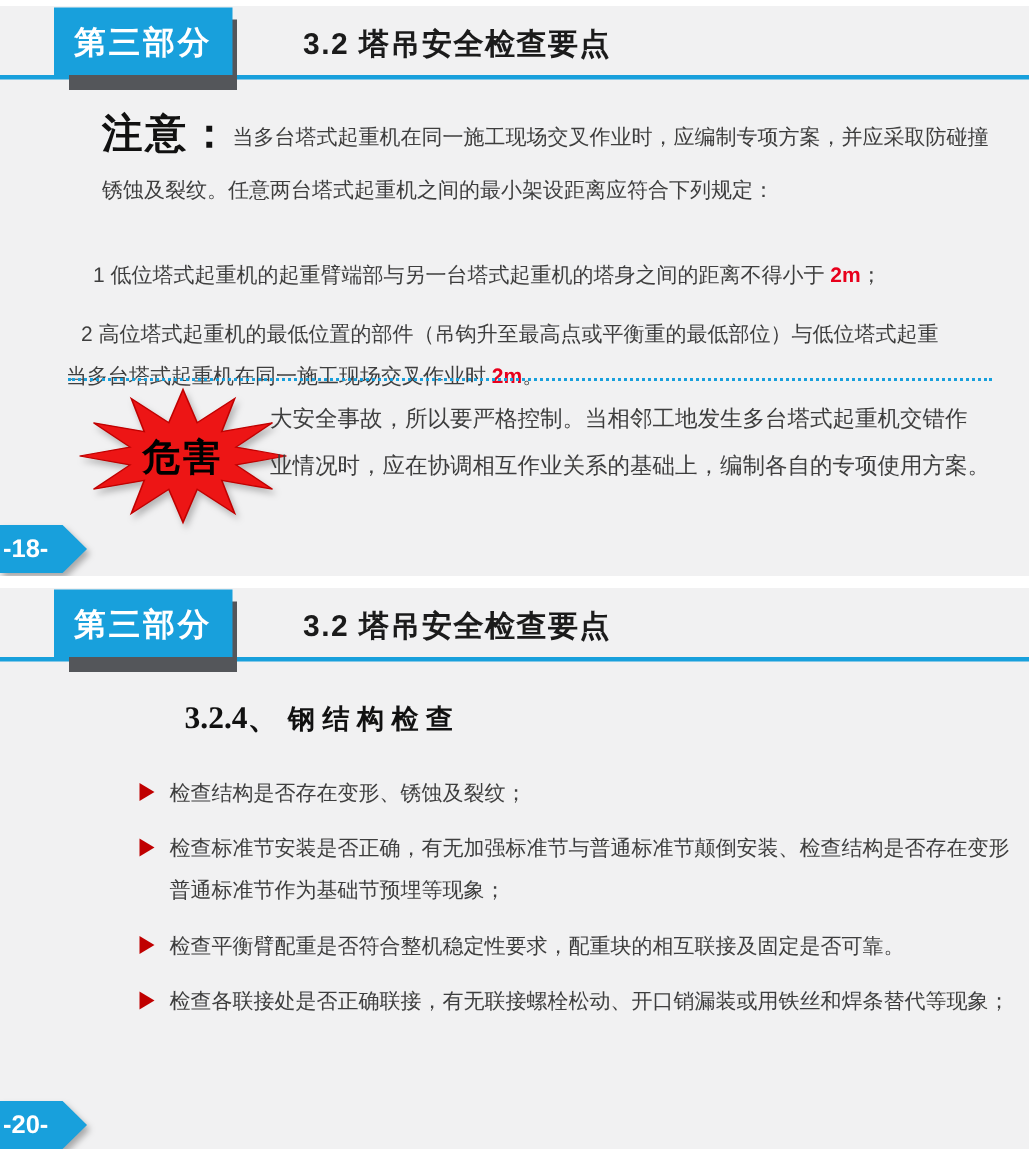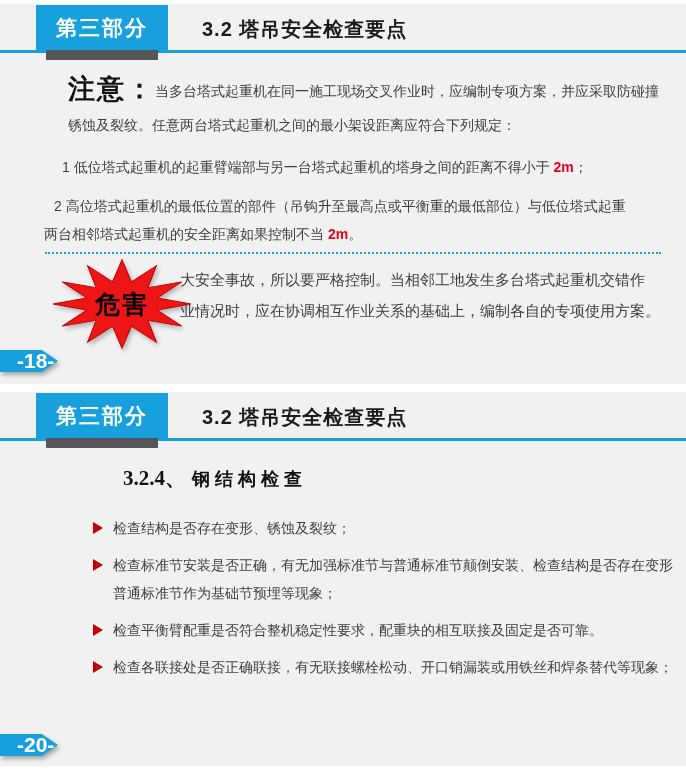--- a/index.html
+++ b/index.html
@@ -23,57 +23,57 @@
     background:var(--slidebg);
     overflow:hidden;
   }
   #slide1{top:4px;height:380px;}
   #slide2{top:392px;height:374px;}
 
   
   .hline{position:absolute;left:0;top:46px;width:100%;height:3px;background:var(--blue);}
   .tab-shadow{position:absolute;left:46px;top:9px;width:112px;height:47px;background:var(--shadow);}
   .tab{
-    position:absolute;left:36px;top:1px;width:132px;height:45px;
+    position:absolute;left:36px;top:1px;width:119px;height:45px;
     background:var(--blue);color:#fff;font-weight:bold;font-size:21px;
     display:flex;align-items:center;justify-content:center;letter-spacing:2px;
   }
   .htitle{
     position:absolute;left:202px;top:12px;
     font-size:20px;font-weight:bold;color:#1b1b1b;letter-spacing:1px;
   }
 
   
   .notice{position:absolute;left:68px;top:68px;width:600px;}
   .notice-l1{line-height:34px;white-space:nowrap;}
   .notice-label{font-size:27px;font-weight:bold;color:#111;letter-spacing:2px;vertical-align:-2px;}
-  .bodytxt{font-size:14px;color:var(--text);}
+  .bodytxt{font-size:14px;color:var(--text);margin-top:16px;}
   .notice-l2{line-height:30px;margin-top:2px;white-space:nowrap;}
   .item1{position:absolute;left:52px;top:152px;line-height:22px;white-space:nowrap;text-indent:10px;}
   .item2{position:absolute;left:44px;top:188px;line-height:28px;}
   .item2 .line1{text-indent:10px;white-space:nowrap;}
   .item2 .line2{white-space:nowrap;}
   .redval{color:var(--red);font-weight:bold;}
   .dotline{position:absolute;left:45px;top:248px;width:616px;border-top:2px dotted var(--blue);}
   .star-wrap{position:absolute;left:52px;top:254px;width:140px;height:92px;filter:drop-shadow(2px 3px 2px rgba(0,0,0,.25));}
   .star-wrap svg{position:absolute;left:0;top:0;width:140px;height:92px;}
   .star-label{
     position:absolute;left:0;top:0;width:140px;height:92px;
     display:flex;align-items:center;justify-content:center;
     font-size:25px;font-weight:bold;color:#000;letter-spacing:2px;
   }
   .danger-text{position:absolute;left:180px;top:260px;width:486px;font-size:15px;color:var(--text);line-height:31px;}
   .danger-text .dl1{padding-left:14px;white-space:nowrap;}
   .danger-text .dl2,.danger-text .dl3{white-space:nowrap;}
 
   
   .page-badge{
-    position:absolute;left:0;width:58px;height:22px;
-    background:var(--blue);color:#fff;font-size:21px;font-weight:bold;
-    display:flex;align-items:center;padding-left:17px;
+    position:absolute;left:0;width:58px;height:32px;
+    background:var(--blue);color:#fff;font-size:17px;font-weight:bold;
+    display:flex;align-items:center;padding-left:2px;
     clip-path:polygon(0 0,72% 0,100% 50%,72% 100%,0 100%);
   }
   .badge-holder{position:absolute;left:0;width:62px;height:28px;filter:drop-shadow(2px 3px 2px rgba(0,0,0,.3));}
   #slide1 .badge-holder{top:346px;}
   #slide2 .badge-holder{top:342px;}
 
   
   .section{position:absolute;left:123px;top:72px;display:flex;align-items:baseline;}
   .section-num{font-family:"Liberation Serif", serif;font-weight:bold;font-size:21px;color:#111;}
   .section-title{font-size:18px;font-weight:bold;color:#111;letter-spacing:5px;margin-left:6px;}
@@ -97,21 +97,21 @@
 
   <div class="notice">
     <div class="notice-l1"><span class="notice-label">注意：</span><span class="bodytxt">当多台塔式起重机在同一施工现场交叉作业时，应编制专项方案，并应采取防碰撞</span></div>
     <div class="notice-l2 bodytxt">锈蚀及裂纹。任意两台塔式起重机之间的最小架设距离应符合下列规定：</div>
   </div>
 
   <div class="item1 bodytxt"><span>1 低位塔式起重机的起重臂端部与另一台塔式起重机的塔身之间的距离不得小于 </span><span class="redval">2m</span><span>；</span></div>
 
   <div class="item2 bodytxt">
     <div class="line1">2 高位塔式起重机的最低位置的部件（吊钩升至最高点或平衡重的最低部位）与低位塔式起重</div>
-    <div class="line2"><span>两台相邻塔式起重机的安全距离如果控制不当 </span><span class="redval">2m</span><span>。</span></div>
+    <div class="line2"><span>当多台塔式起重机在同一施工现场交叉作业时 </span><span class="redval">2m</span><span>。</span></div>
   </div>
 
   <div class="dotline"></div>
 
   <div class="star-wrap">
     <svg viewBox="0 0 130 108" preserveAspectRatio="none">
       <polygon points="129,54 97.8,47 120.4,28 89,34.9 97,9 73.8,27.9 65,2 56.2,27.9 33,9 41,34.9 9.6,28 32.2,47 1,54 32.2,61 9.6,80 41,73.1 33,99 56.2,80.1 65,106 73.8,80.1 97,99 89,73.1 120.4,80 97.8,61" fill="#ED1515" stroke="#C00000" stroke-width="1"></polygon>
     </svg>
     <div class="star-label">危害</div>
   </div>

